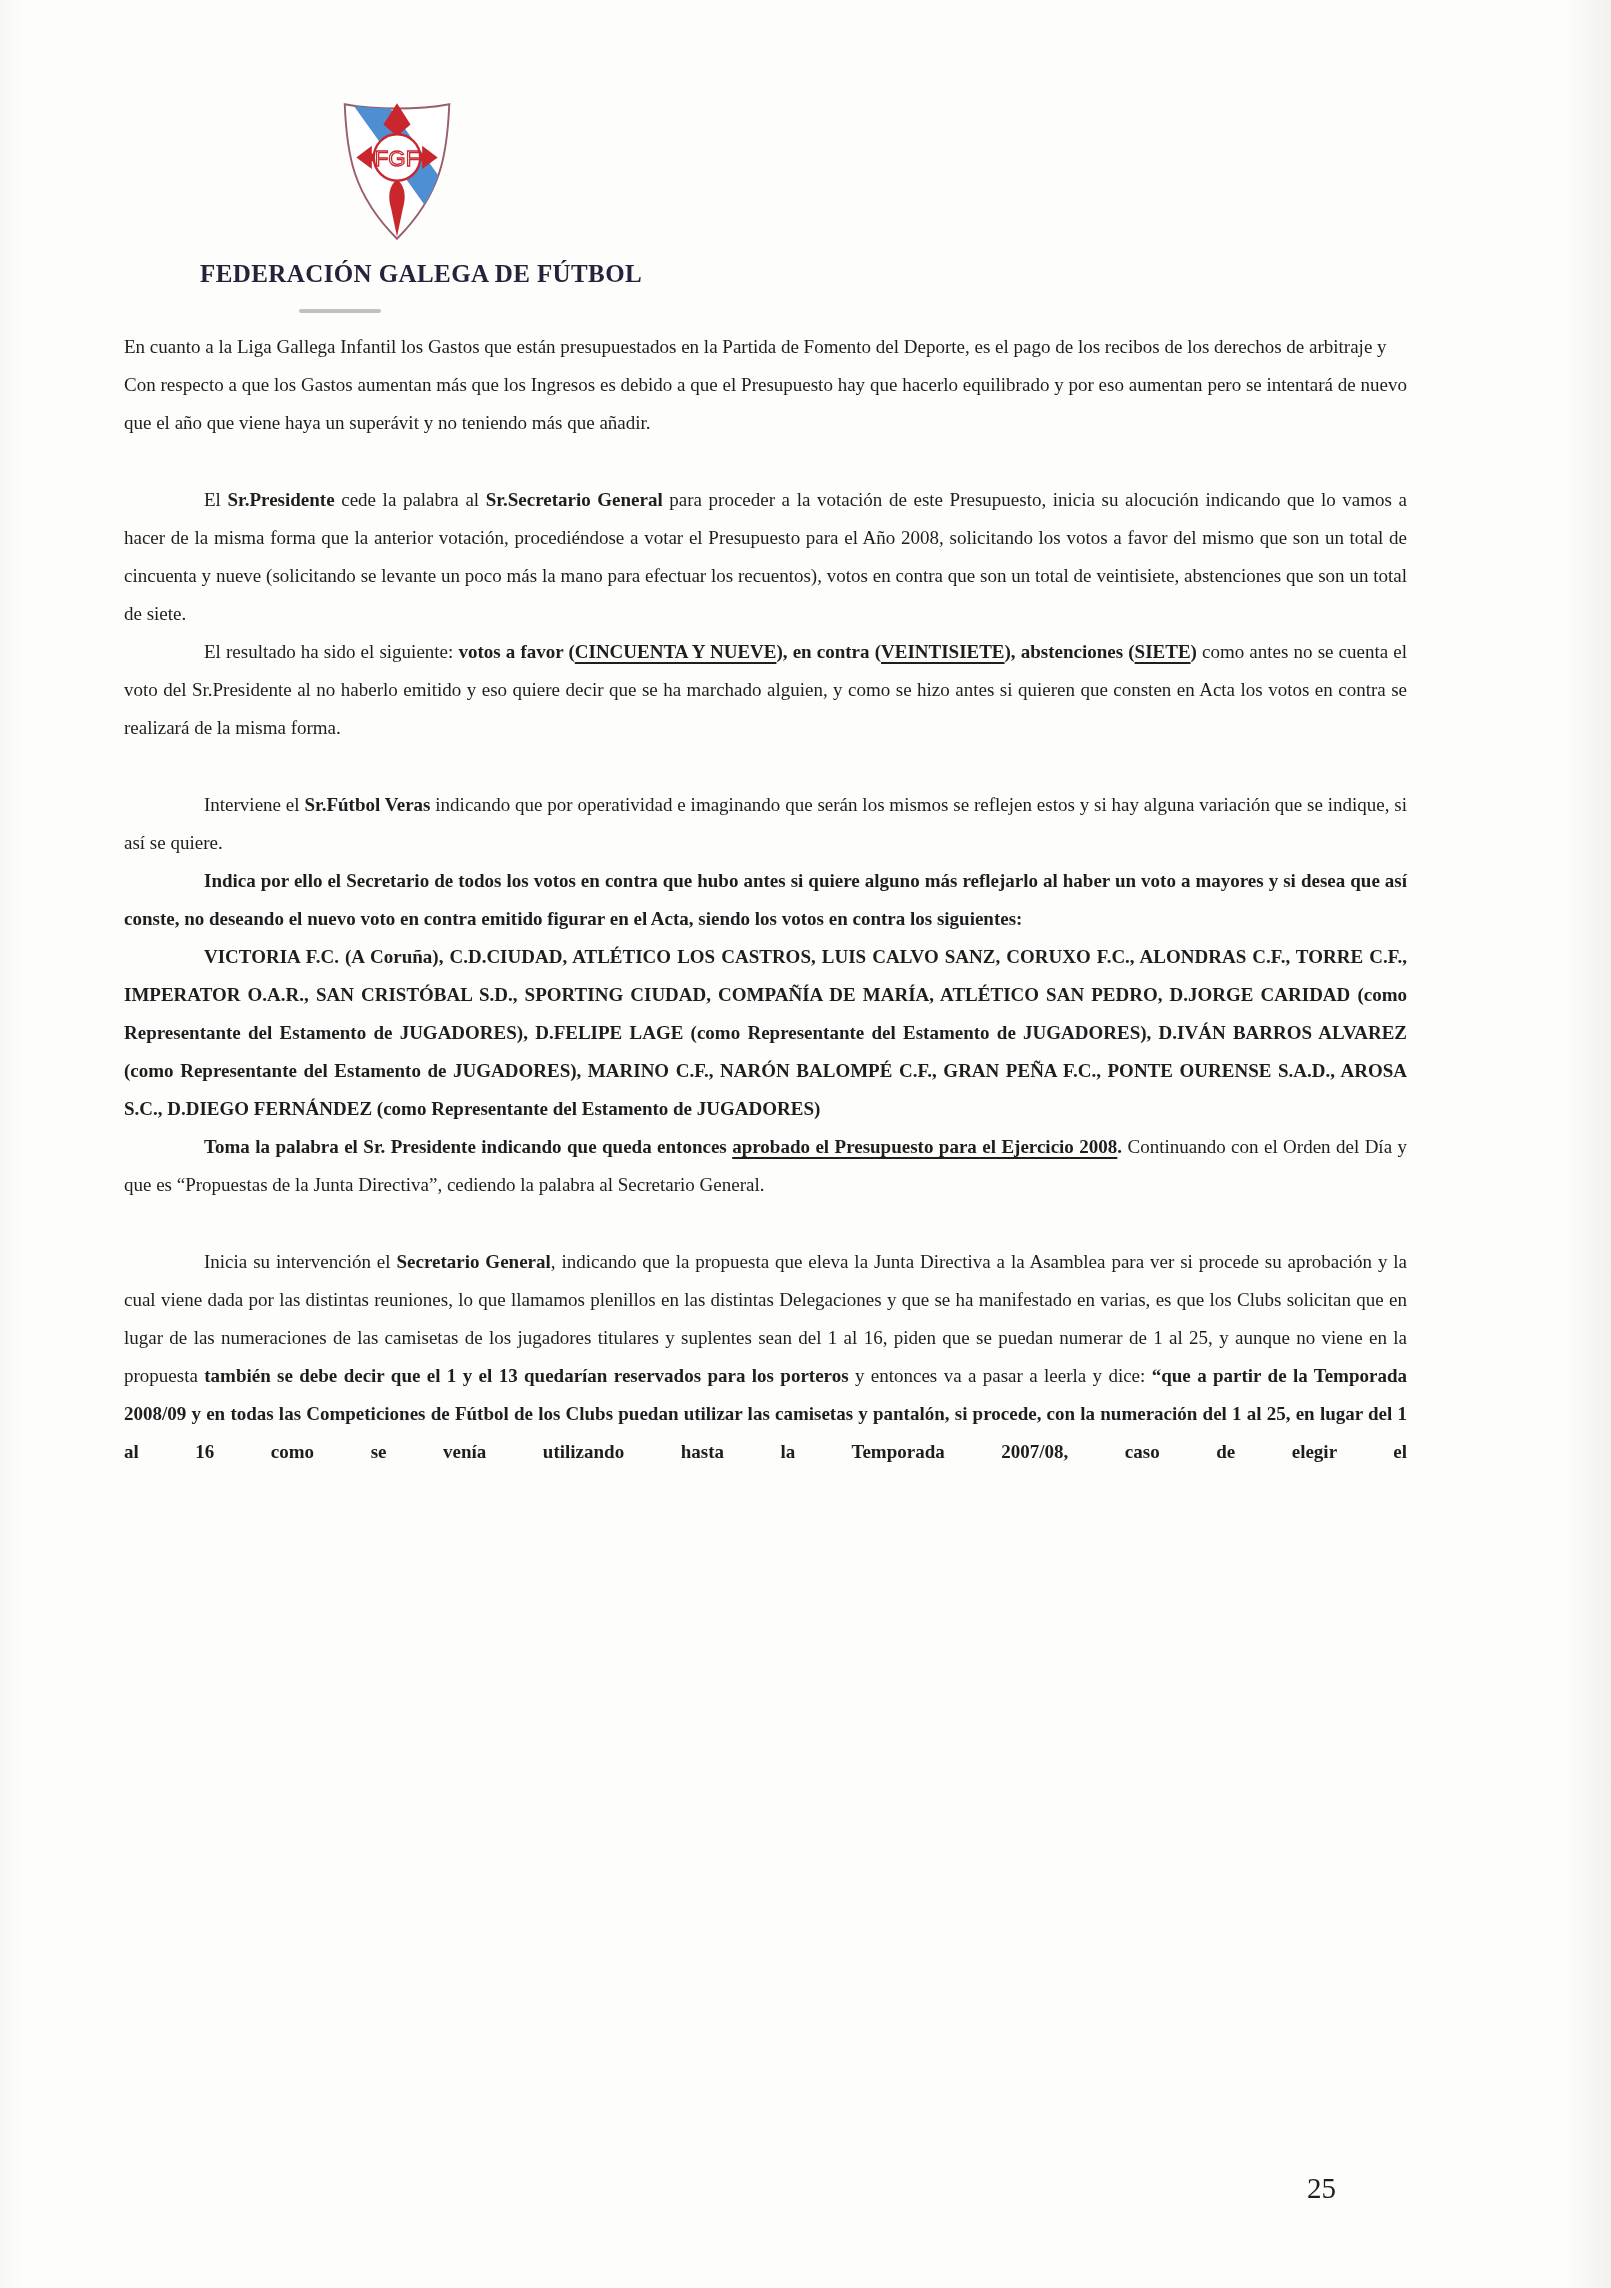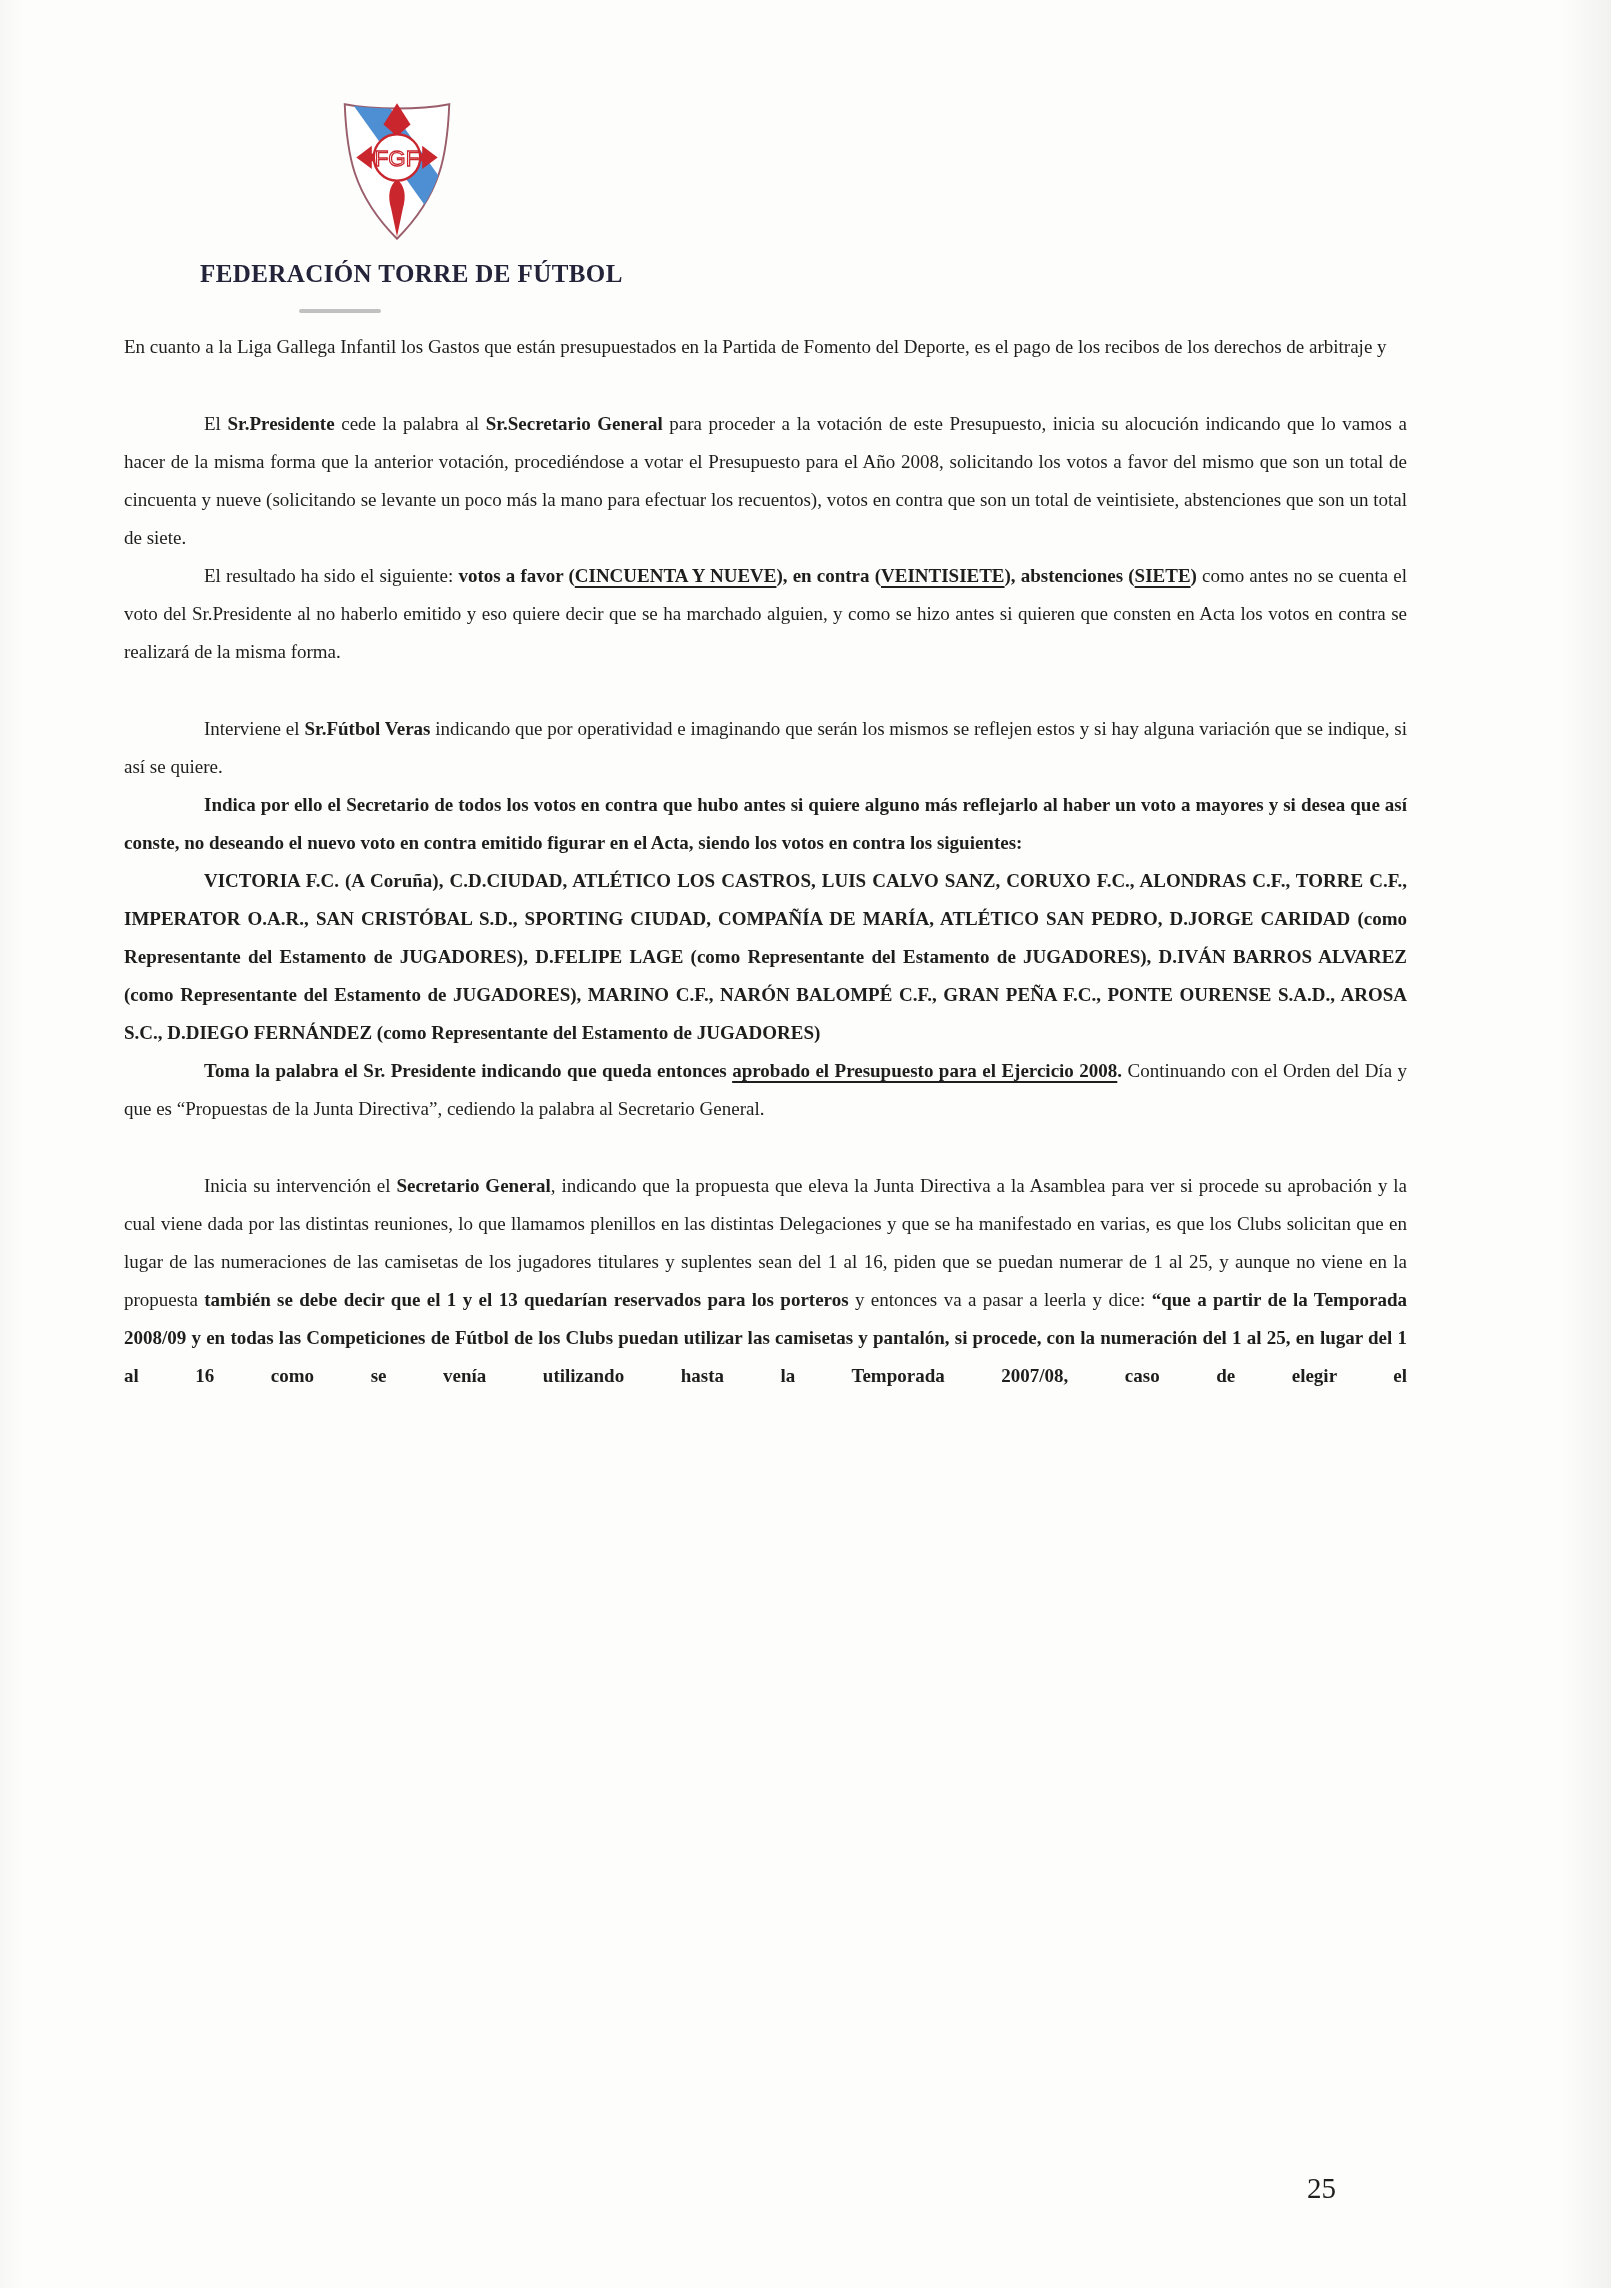--- a/index.html
+++ b/index.html
@@ -62,25 +62,26 @@
       <polygon points="20,62 36,50 36,74"></polygon>
       <rect x="34" y="58" width="10" height="8"></rect>
       <polygon points="104,62 88,50 88,74"></polygon>
       <rect x="80" y="58" width="10" height="8"></rect>
       <path d="M62 84 C70 92 72 101 68 115 L63 139 L62 144 L61 139 L56 115 C52 101 54 92 62 84 Z"></path>
     </g>
     <circle cx="62" cy="62" r="24" fill="#ffffff" stroke-width="2.5" stroke="#c9262e"></circle>
     <text x="62" y="71" text-anchor="middle" font-size="23" font-family="Liberation Sans, sans-serif" fill="none" stroke-width="1.3" stroke="#c9262e">FGF</text>
   </svg>
 
-  <div class="org-title">FEDERACIÓN TORRE DE FÚTBOL</div>
+  <div class="org-title">FEDERACIÓN GALEGA DE FÚTBOL</div>
   <div class="header-dash"></div>
 
   <div class="minutes">
       <p class="para"><span>En cuanto a la Liga Gallega Infantil los Gastos que están presupuestados en la Partida de Fomento del Deporte, es el pago de los recibos de los derechos de arbitraje y</span></p>
+      <p class="para"><span>Con respecto a que los Gastos aumentan más que los Ingresos es debido a que el Presupuesto hay que hacerlo equilibrado y por eso aumentan pero se intentará de nuevo que el año que viene haya un superávit y no teniendo más que añadir.</span></p>
       <p class="para indent gap"><span>El </span><span class="b">Sr.Presidente</span><span> cede la palabra al </span><span class="b">Sr.Secretario General</span><span> para proceder a la votación de este Presupuesto, inicia su alocución indicando que lo vamos a hacer de la misma forma que la anterior votación, procediéndose a votar el Presupuesto para el Año 2008, solicitando los votos a favor del mismo que son un total de cincuenta y nueve (solicitando se levante un poco más la mano para efectuar los recuentos), votos en contra que son un total de veintisiete, abstenciones que son un total de siete.</span></p>
       <p class="para indent"><span>El resultado ha sido el siguiente: </span><span class="b">votos  a favor (</span><span class="b u">CINCUENTA Y NUEVE</span><span class="b">), </span><span class="b">en contra (</span><span class="b u">VEINTISIETE</span><span class="b">), </span><span class="b">abstenciones (</span><span class="b u">SIETE</span><span class="b">)</span><span> como antes no se cuenta el voto del Sr.Presidente al no haberlo emitido y eso quiere decir que se ha marchado alguien, y como se hizo antes si quieren que consten en Acta los votos en contra se realizará de la misma forma.</span></p>
       <p class="para indent gap"><span>Interviene el </span><span class="b">Sr.Fútbol Veras</span><span> indicando que por operatividad e imaginando que serán los mismos se reflejen estos y si hay alguna variación que se indique, si así se quiere.</span></p>
       <p class="para indent gap2"><span class="b">Indica por ello el Secretario de todos los votos en contra que hubo antes si quiere alguno más reflejarlo al haber un voto a mayores y si desea que así conste, no deseando el nuevo voto en contra emitido figurar en el Acta, siendo los votos en contra los siguientes:</span></p>
       <p class="para indent gap2"><span class="b">VICTORIA F.C. (A Coruña), C.D.CIUDAD, ATLÉTICO LOS CASTROS, LUIS CALVO SANZ, CORUXO F.C., ALONDRAS C.F., TORRE C.F., IMPERATOR O.A.R., SAN CRISTÓBAL S.D., SPORTING CIUDAD, COMPAÑÍA DE MARÍA, ATLÉTICO SAN PEDRO, D.JORGE CARIDAD (como Representante del Estamento de JUGADORES), D.FELIPE LAGE (como Representante del Estamento de JUGADORES), D.IVÁN BARROS ALVAREZ (como Representante del Estamento de JUGADORES), MARINO C.F., NARÓN BALOMPÉ C.F., GRAN PEÑA F.C., PONTE OURENSE S.A.D., AROSA S.C., D.DIEGO FERNÁNDEZ (como Representante del Estamento de JUGADORES)</span></p>
       <p class="para indent gap2"><span class="b">Toma la palabra el Sr. Presidente indicando que queda entonces </span><span class="b u">aprobado el Presupuesto para el Ejercicio 2008</span><span class="b">. </span><span>Continuando con el Orden del Día y que es “Propuestas de la Junta Directiva”, cediendo la palabra al Secretario General.</span></p>
       <p class="para indent gap jlast"><span>Inicia su intervención el </span><span class="b">Secretario General</span><span>, indicando que la propuesta que eleva la Junta Directiva a la Asamblea para ver si procede su aprobación y la cual viene dada por las distintas reuniones, lo que llamamos plenillos en las distintas Delegaciones y que se ha manifestado en varias, es que los Clubs solicitan que en lugar de las numeraciones de las camisetas de los jugadores titulares y suplentes sean del 1 al 16, piden que se puedan numerar de 1 al 25, y aunque no viene en la propuesta </span><span class="b">también se debe decir que el 1 y el 13 quedarían reservados para los porteros</span><span> y entonces va a pasar a leerla y dice: </span><span class="b">“que a partir de la Temporada 2008/09 y en todas las Competiciones de Fútbol de los Clubs puedan utilizar las camisetas y pantalón, si procede, con la numeración del 1 al 25, en lugar del 1 al 16 como se venía utilizando hasta la Temporada 2007/08, caso de elegir el</span></p>
     </div>
 
   <div class="page-number">25</div>

